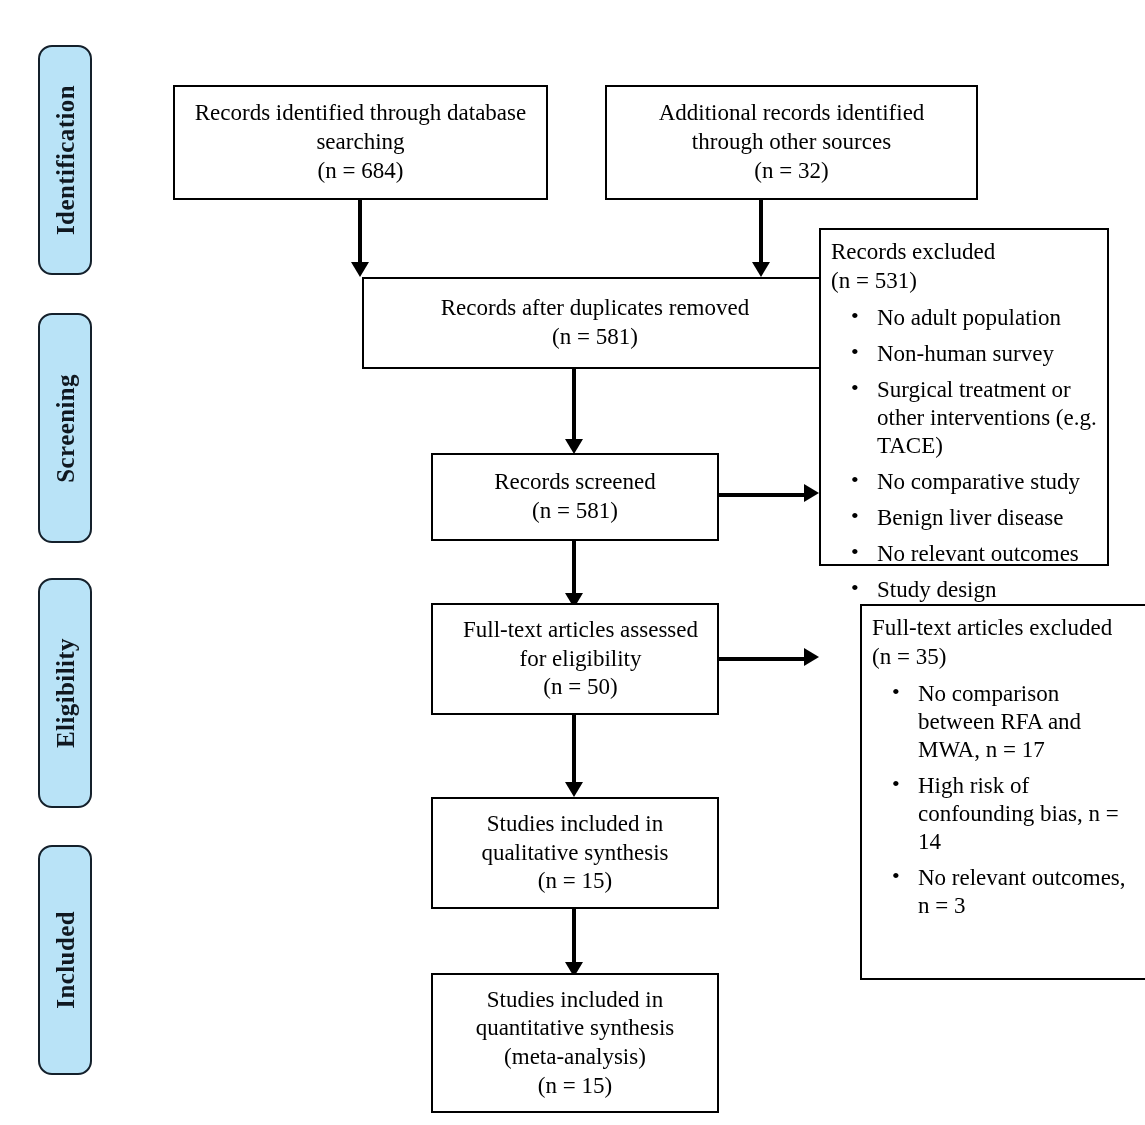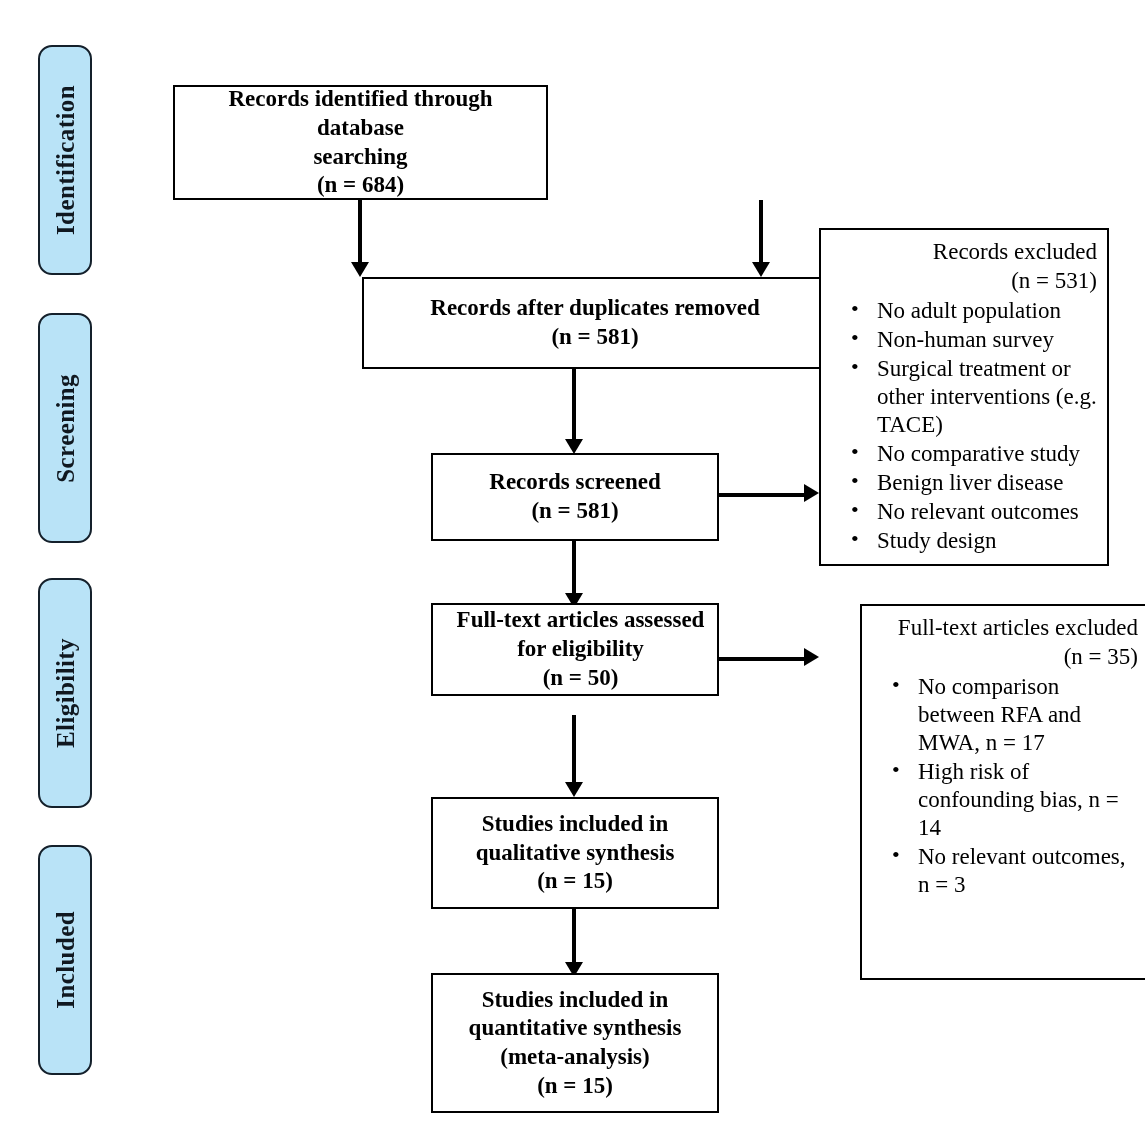--- a/index.html
+++ b/index.html
@@ -51,45 +51,44 @@
     display: flex;
     align-items: center;
     justify-content: center;
     text-align: center;
     padding: 6px 8px;
   }
   .box-text {
     font-size: 23px;
     line-height: 1.25;
     white-space: pre-line;
-    font-weight: bold;
   }
 
   
   .box.listbox {
     display: block;
     padding: 8px 10px 8px 10px;
   }
   .list-head {
-    text-align: right;
+    text-align: left;
     font-size: 23px;
     line-height: 1.25;
     white-space: pre-line;
   }
   ul.bullets {
     margin: 0;
     padding: 0 0 0 46px;
     list-style: none;
   }
   ul.bullets li {
     position: relative;
     font-size: 23px;
     line-height: 1.22;
     text-align: left;
-    margin: 1px 0 1px 0;
+    margin: 8px 0 1px 0;
   }
   ul.bullets li::before {
     content: "\2022";
     position: absolute;
     left: -26px;
     top: -1px;
     font-size: 22px;
     line-height: 1.22;
   }
 
@@ -141,20 +140,25 @@
   <div class="stage" style="left:38px; top:845px; width:54px; height:230px;">
     <span class="stage-label">Included</span>
   </div>
 
   <div class="box" style="left:173px; top:85px; width:375px; height:115px;">
     <span class="box-text">Records identified through database
 searching
 (n = 684)</span>
   </div>
 
+  <div class="box" style="left:605px; top:85px; width:373px; height:115px;">
+    <span class="box-text">Additional records identified
+through other sources
+(n = 32)</span>
+  </div>
 
   <div class="vline" style="left:358px; top:200px; height:62px;"></div>
   <div class="arrow-down" style="left:351px; top:262px;"></div>
 
   <div class="vline" style="left:759px; top:200px; height:62px;"></div>
   <div class="arrow-down" style="left:752px; top:262px;"></div>
 
   <div class="box" style="left:341px; top:277px; width:466px; height:92px;margin-left:21px;">
     <span class="box-text">Records after duplicates removed
 (n = 581)</span>
@@ -181,21 +185,21 @@
     <span class="box-text">Records screened
 (n = 581)</span>
   </div>
 
   <div class="hline" style="left:719px; top:493px; width:85px;"></div>
   <div class="arrow-right" style="left:804px; top:484px;"></div>
 
   <div class="vline" style="left:572px; top:541px; height:52px;"></div>
   <div class="arrow-down" style="left:565px; top:593px;"></div>
 
-  <div class="box" style="left:431px; top:603px; width:288px; height:93px;padding-left:19px;">
+  <div class="box" style="left:431px; top:603px; width:288px; height:112px;padding-left:19px;">
     <span class="box-text">Full-text articles assessed
 for eligibility
 (n = 50)</span>
   </div>
 
   <div class="hline" style="left:719px; top:657px; width:85px;"></div>
   <div class="arrow-right" style="left:804px; top:648px;"></div>
 
   <div class="box listbox" style="left:860px; top:604px; width:290px; height:376px;">
     <div class="list-head">Full-text articles excluded

